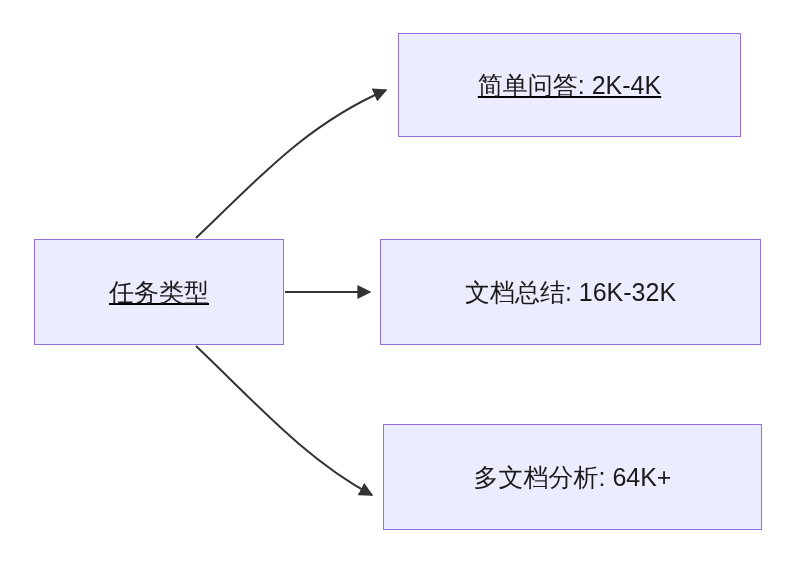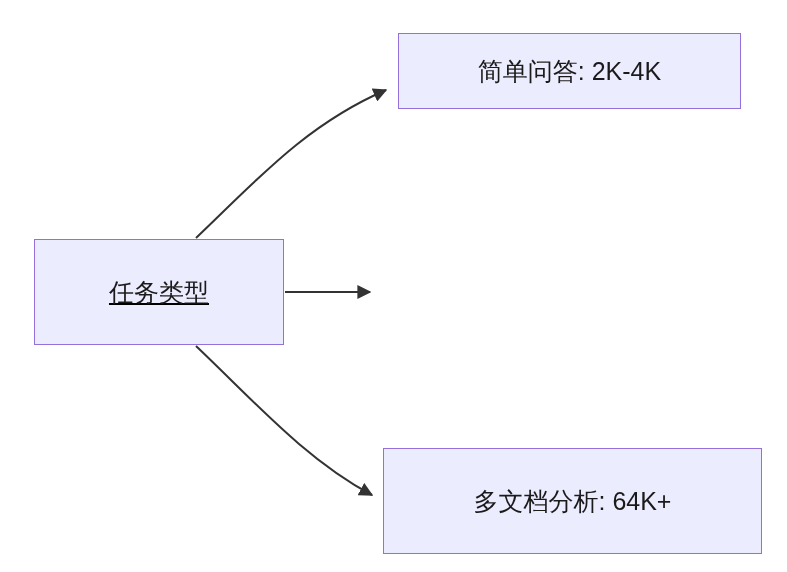--- a/index.html
+++ b/index.html
@@ -42,23 +42,23 @@
     border:1px solid var(--node-border);
     box-sizing:border-box;
   }
   .node-label{
     font-size:25px;
     color:var(--text-color);
     text-align:center;
     white-space:nowrap;
   }
   .node-root   {left:34px;  top:239px; width:250px; height:106px;text-decoration:underline;}
-  .node-top    {left:398px; top:33px;  width:343px; height:76px;}
+  .node-top    {left:398px; top:33px;  width:343px; height:104px;text-decoration:underline;}
   .node-middle {left:380px; top:239px; width:381px; height:106px;}
-  .node-bottom {left:383px; top:448px; width:379px; height:106px;}
+  .node-bottom {left:383px; top:424px; width:379px; height:106px;}
 </style>
 </head>
 <body>
 
 <div class="canvas">
 
   <svg class="edges-svg" viewBox="0 0 787 572" xmlns="http://www.w3.org/2000/svg">
     <defs>
       <marker id="arrowhead" viewBox="0 0 10 10" refX="9" refY="5" markerWidth="7" markerHeight="7" orient="auto-start-reverse">
         <path d="M 0 0 L 10 5 L 0 10 z" fill="#333333"></path>
@@ -70,18 +70,21 @@
   </svg>
 
   <div class="node node-root">
     <span class="node-label">任务类型</span>
   </div>
 
   <div class="node node-top">
     <span class="node-label">简单问答: 2K-4K</span>
   </div>
 
+  <div class="node node-middle">
+    <span class="node-label">文档总结: 16K-32K</span>
+  </div>
 
   <div class="node node-bottom">
     <span class="node-label">多文档分析: 64K+</span>
   </div>
 
 </div>
 
 </body></html>

